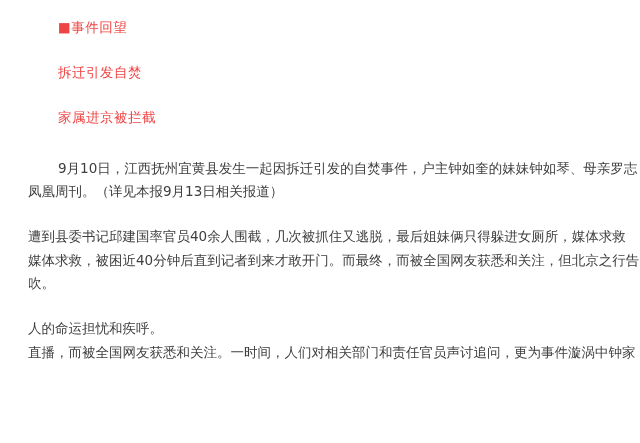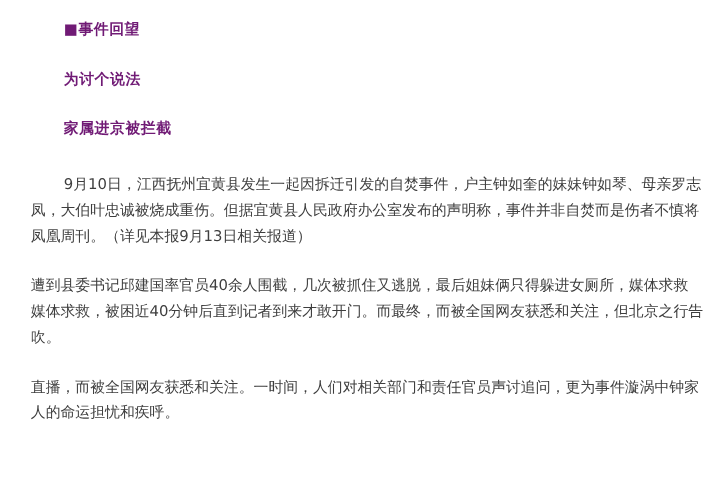--- a/index.html
+++ b/index.html
@@ -17,56 +17,55 @@
       font-family: "DejaVu Sans", sans-serif;
       font-size: 13.5px;
       line-height: 23.4px;
       color: #3e3e3e;
       overflow: hidden;
     }
     .block {
       margin: 0 0 21.6px 0;
     }
     .heading {
-      font-weight: bold;
-      color: #701a75;
+      font-weight: normal;
+      color: #ef4444;
       padding-left: 30px;
       letter-spacing: 0.5px;
     }
     .heading-last {
       margin-bottom: 27.6px;
     }
     .para .line {
       white-space: nowrap;
     }
     .para .line.indent {
       text-indent: 30px;
     }
   </style>
 </head>
 <body>
 
 <div class="page">
 
   <div class="block heading">■事件回望</div>
 
-  <div class="block heading">为讨个说法</div>
+  <div class="block heading">拆迁引发自焚</div>
 
   <div class="block heading heading-last">家属进京被拦截</div>
 
   <div class="block para">
     <div class="line indent">9月10日，江西抚州宜黄县发生一起因拆迁引发的自焚事件，户主钟如奎的妹妹钟如琴、母亲罗志</div>
-    <div class="line">凤，大伯叶忠诚被烧成重伤。但据宜黄县人民政府办公室发布的声明称，事件并非自焚而是伤者不慎将</div>
     <div class="line">凤凰周刊。（详见本报9月13日相关报道）</div>
   </div>
 
   <div class="block para">
     <div class="line">遭到县委书记邱建国率官员40余人围截，几次被抓住又逃脱，最后姐妹俩只得躲进女厕所，媒体求救</div>
     <div class="line">媒体求救，被困近40分钟后直到记者到来才敢开门。而最终，而被全国网友获悉和关注，但北京之行告</div>
     <div class="line">吹。</div>
   </div>
 
   <div class="block para">
+    <div class="line">人的命运担忧和疾呼。</div>
     <div class="line">直播，而被全国网友获悉和关注。一时间，人们对相关部门和责任官员声讨追问，更为事件漩涡中钟家</div>
-    <div class="line">人的命运担忧和疾呼。</div>
   </div>
 
 </div>
 
 </body></html>

